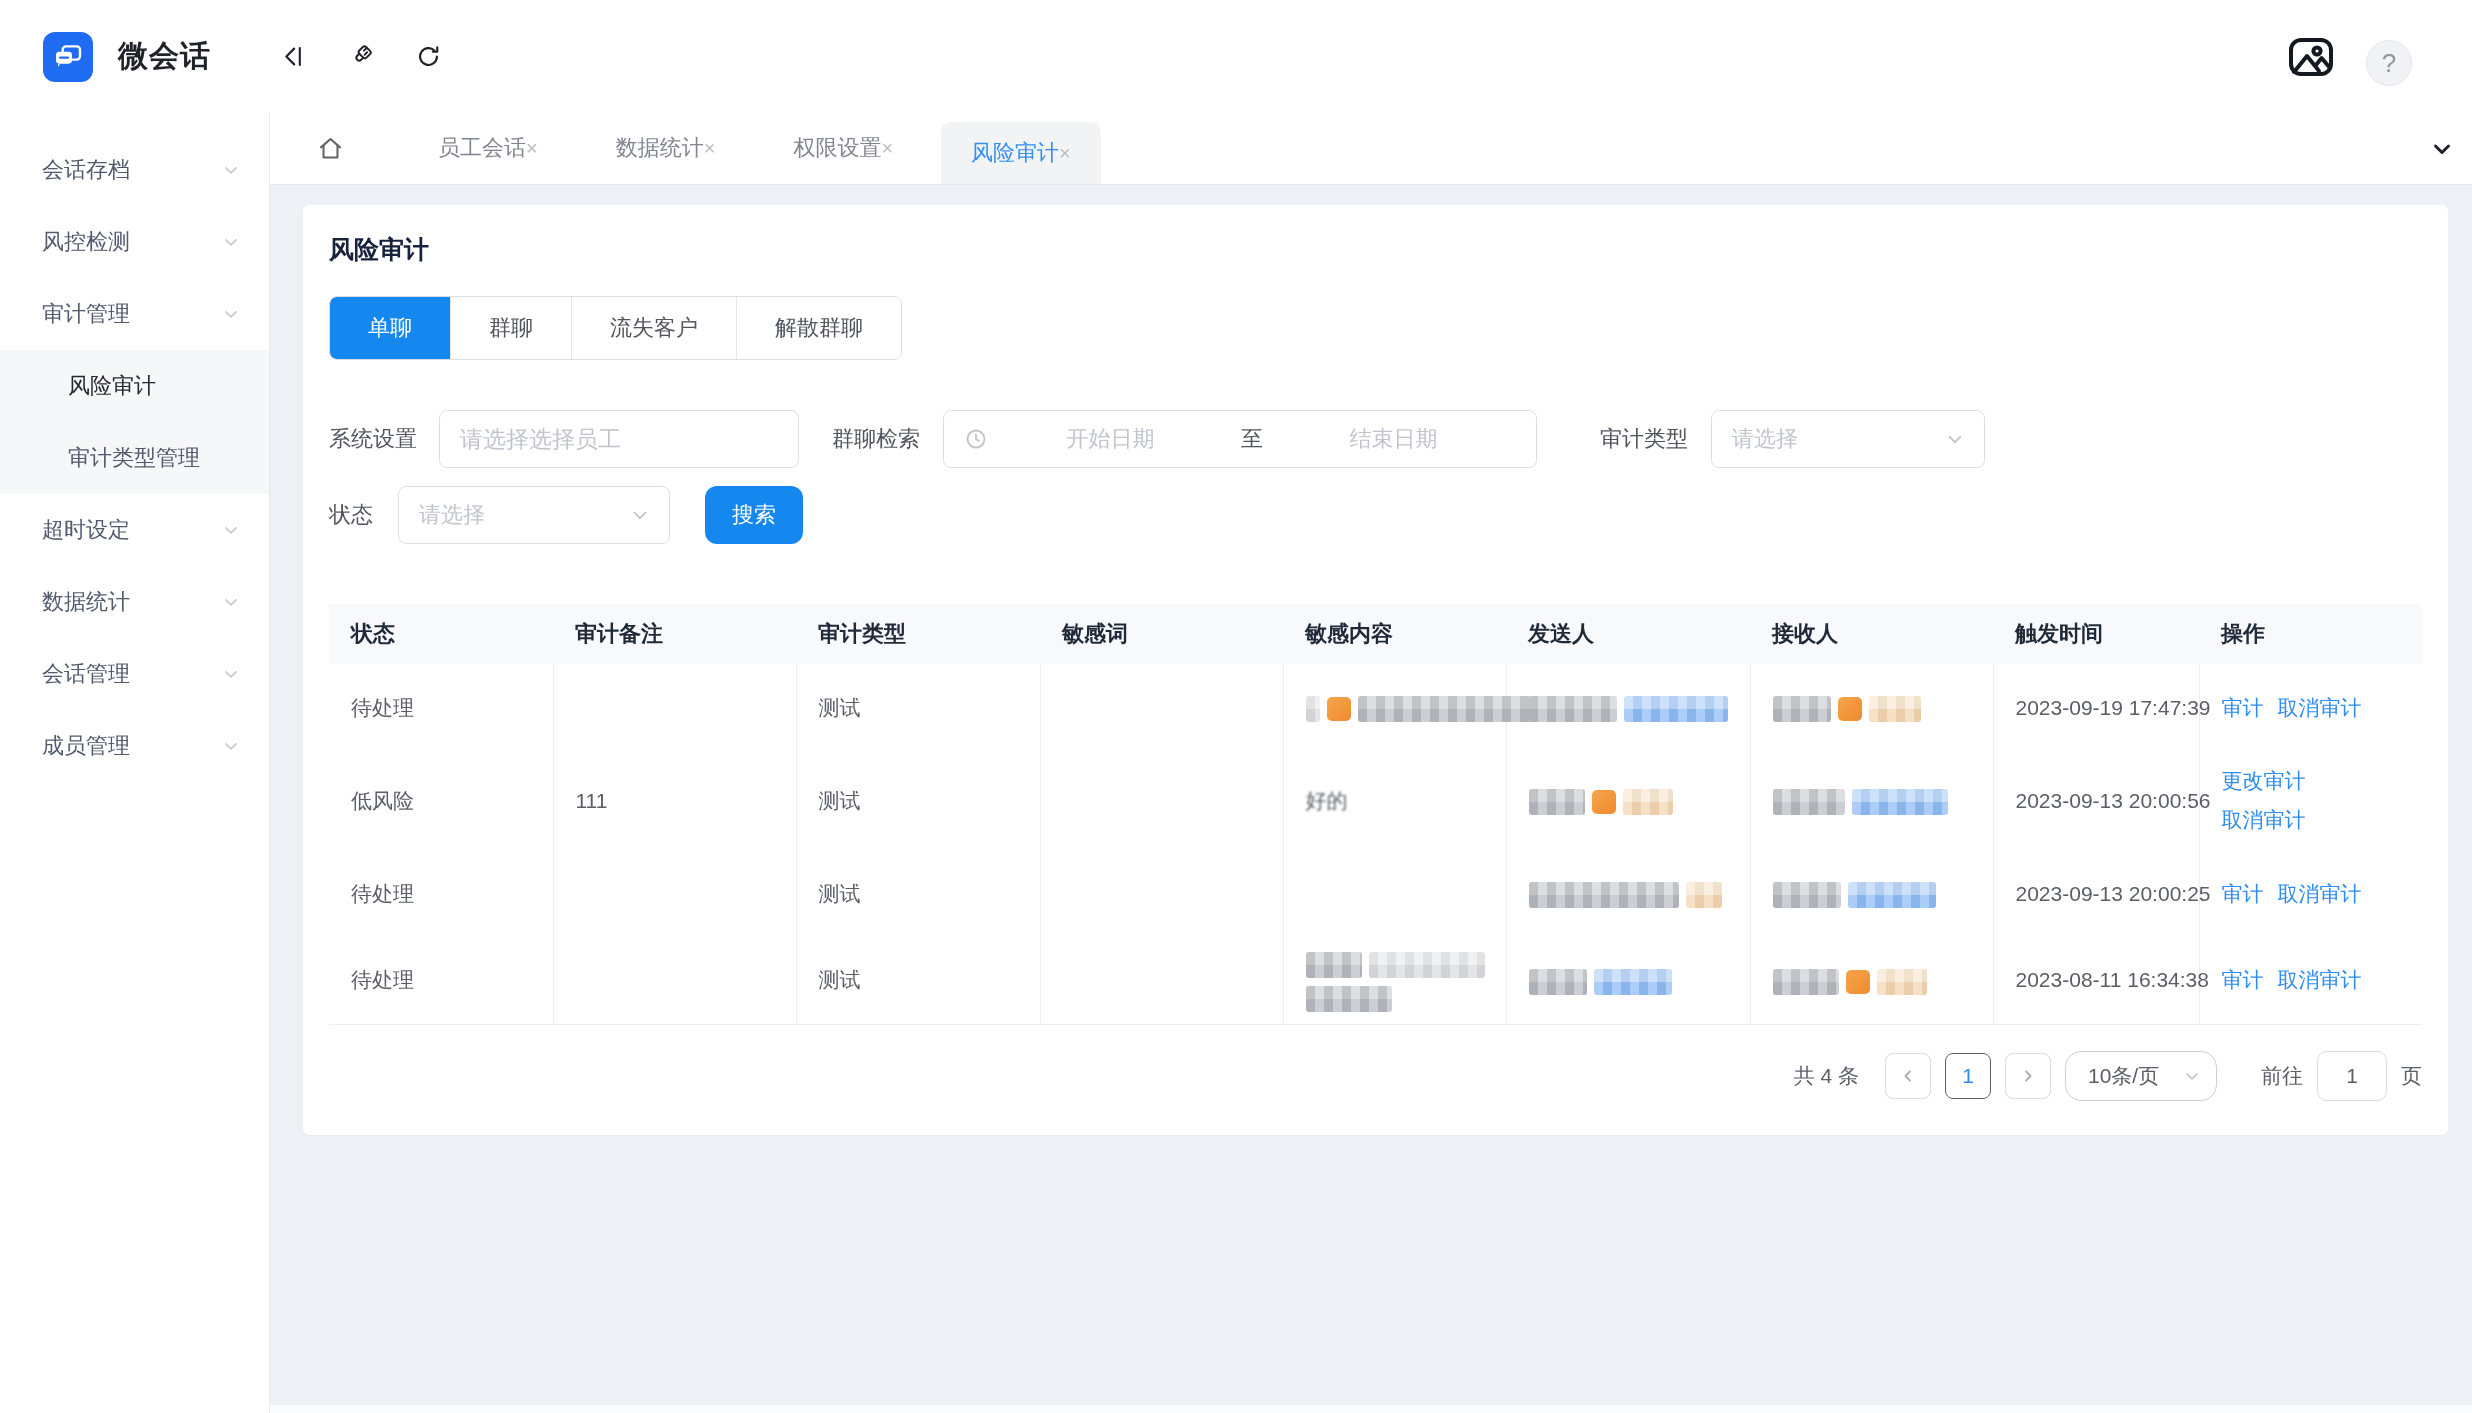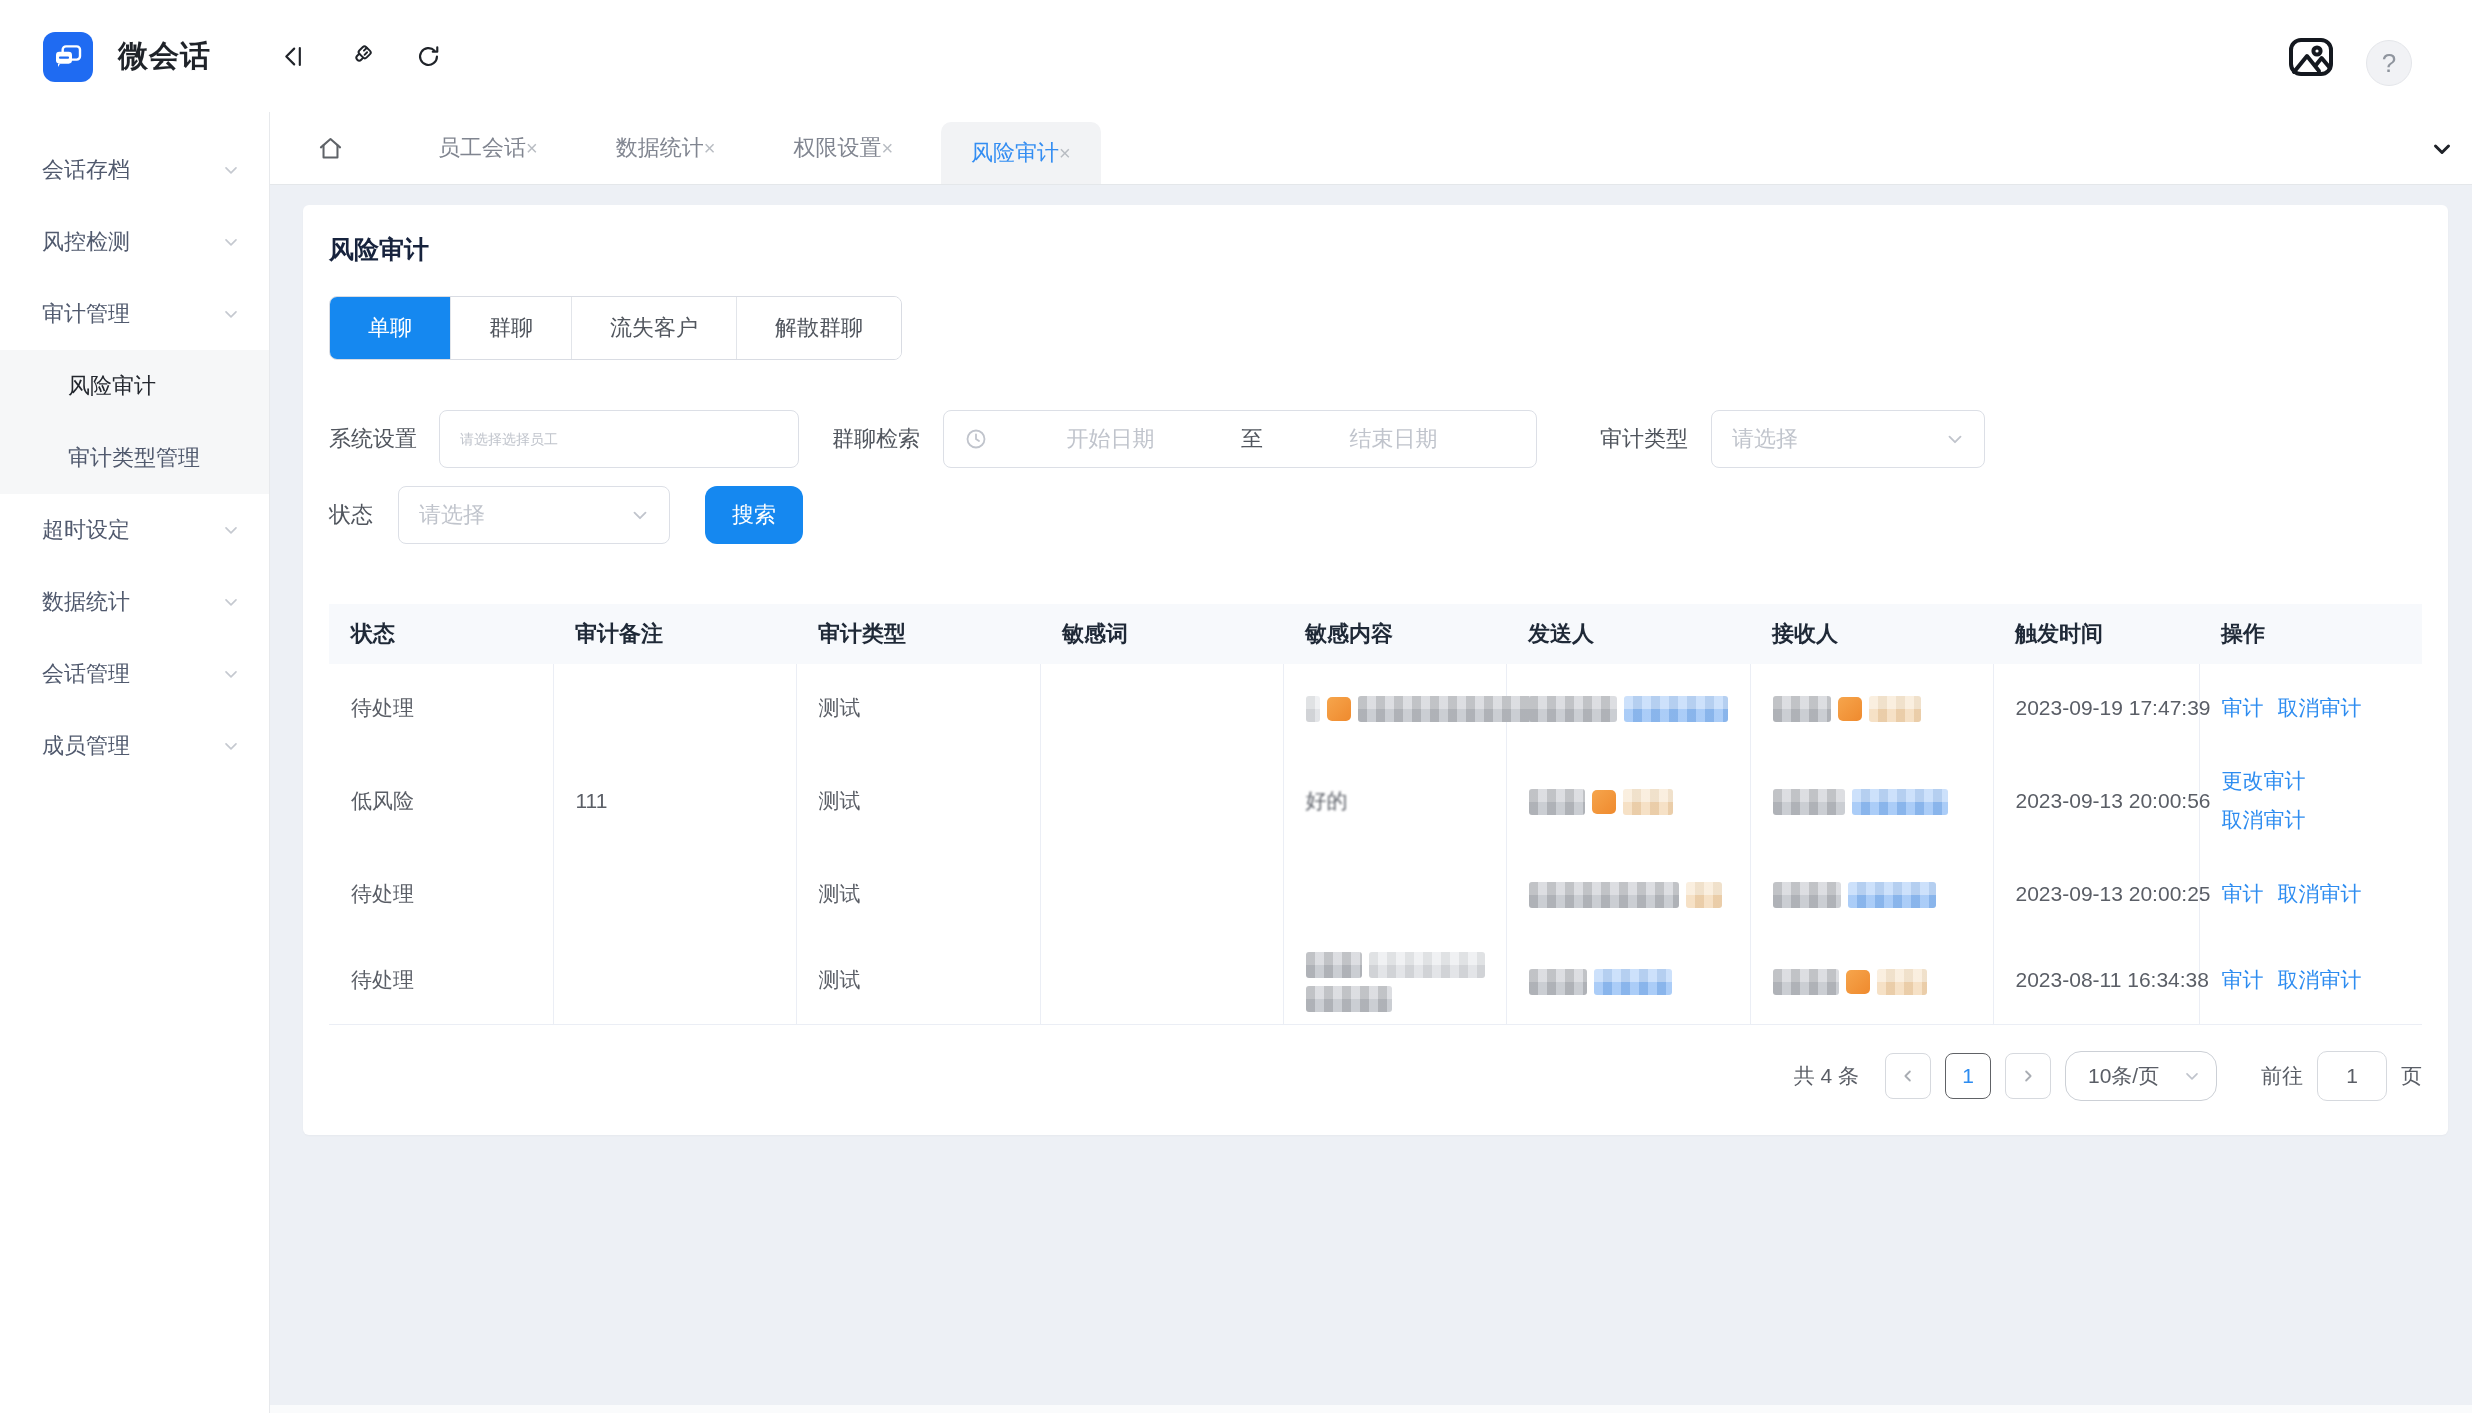--- a/index.html
+++ b/index.html
@@ -49,21 +49,21 @@
   .seg-btn:first-child { border-left:none; }
   .seg-btn.active { background:#1588f0; color:#fff; }
 
   
   .frow { display:flex; align-items:center; }
   .frow1 { margin-top:50px; }
   .frow2 { margin-top:18px; }
   .flabel { font-size:22px; color:#51565e; white-space:nowrap; }
   .box { height:58px; border:1px solid #dcdfe6; border-radius:8px; background:#fff; display:flex; align-items:center; }
   .inp { width:360px; margin-left:22px; padding:0 20px; }
-  .inp input { border:none; outline:none; width:100%; font-size:14px; color:#6d28d9; background:transparent; }
+  .inp input { border:none; outline:none; width:100%; font-size:23px; color:#6d28d9; background:transparent; }
   .inp input::placeholder, .dr input::placeholder { color:#c0c4cc; }
   .dr { width:594px; margin-left:23px; padding:16px 20px; }
   .dr svg { width:24px; height:24px; color:#c0c4cc; flex:none; }
   .dr input { border:none; outline:none; width:100%; font-size:22px; text-align:center; background:transparent; }
   .dr .to { font-size:22px; color:#51565e; padding:0 8px; }
   .sel { padding:0 18px 0 20px; justify-content:space-between; cursor:pointer; }
   .sel .ph { font-size:22px; color:#c0c4cc; }
   .sel svg { width:22px; height:22px; color:#c0c4cc; }
   .sel.audit { width:274px; margin-left:23px; }
   .sel.status { width:272px; margin-left:25px; }

